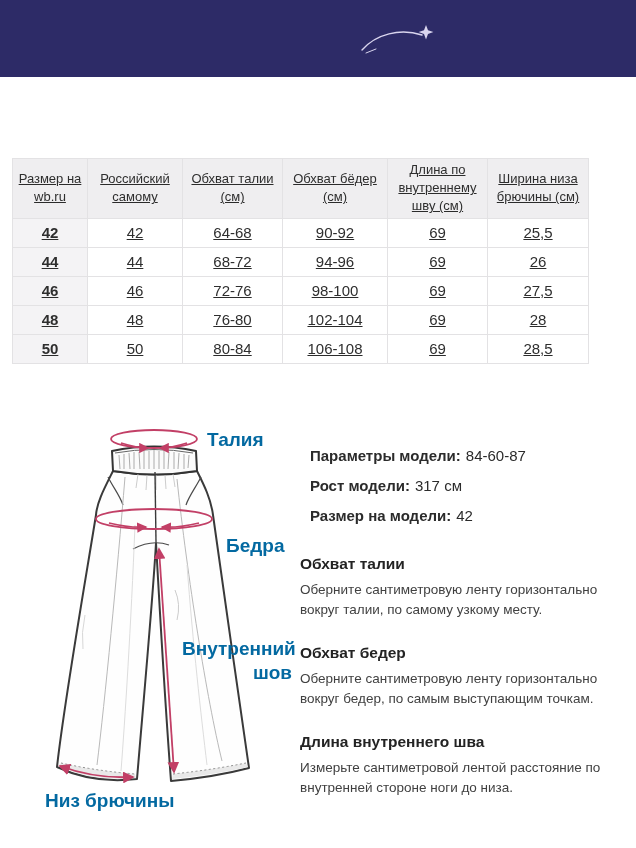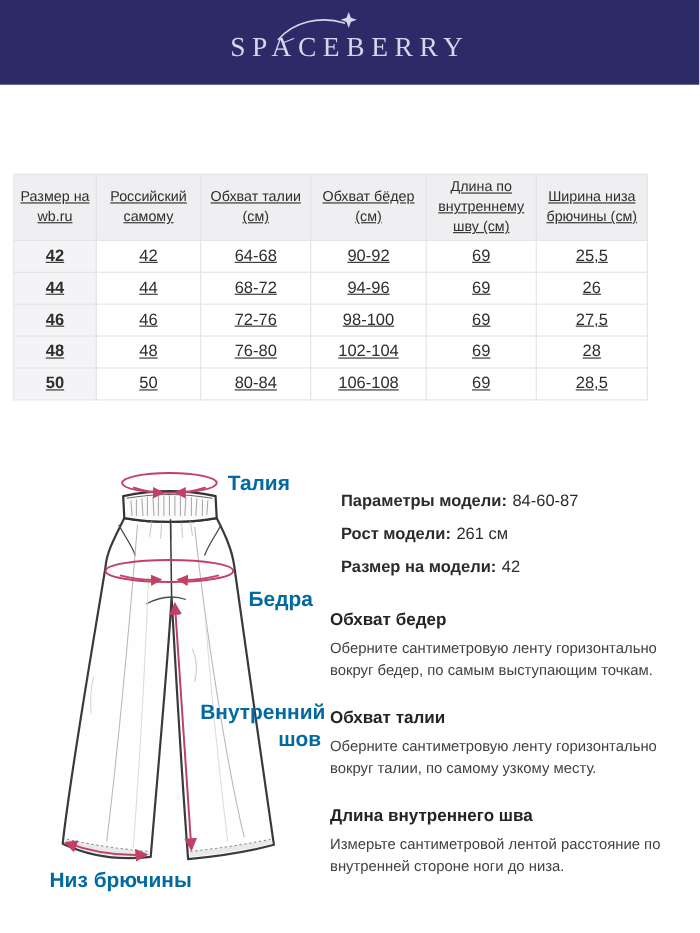--- a/index.html
+++ b/index.html
@@ -52,21 +52,20 @@
 
 <div class="page">
 
   <div class="brand-bar">
     <div class="logo-wrap">
       <svg class="logo-swoosh" width="84" height="32" viewBox="0 0 84 32">
         <path d="M2,26 C16,10 40,4 62,11" fill="none" stroke="#d9d5ee" stroke-width="1.4" stroke-linecap="round"></path>
         <path d="M6,29 l10,-4" fill="none" stroke="#d9d5ee" stroke-width="1" stroke-linecap="round"></path>
         <path d="M66,1 l2,5.2 5.4,1.8 -5.4,2 -2,5.4 -2,-5.4 -5.3,-2 5.3,-1.8 Z" fill="#d9d5ee"></path>
       </svg>
-      <span class="logo-text">SPACEBERRY</span>
     </div>
   </div>
 
   <table class="size-table">
     <colgroup>
       <col style="width:75px">
         <col style="width:95px">
         <col style="width:100px">
       <col style="width:105px">
         <col style="width:100px">
@@ -187,33 +186,33 @@
   <div class="diag-label lbl-waist">Талия</div>
   <div class="diag-label lbl-hips">Бедра</div>
   <div class="diag-label lbl-inseam">Внутренний шов</div>
   <div class="diag-label lbl-hem">Низ брючины</div>
 
   <div class="info-col">
     <div class="model-line">
       <span class="lbl">Параметры модели:</span><span class="val">84-60-87</span>
     </div>
     <div class="model-line">
-      <span class="lbl">Рост модели:</span><span class="val">261 см</span>
+      <span class="lbl">Рост модели:</span><span class="val">317 см</span>
     </div>
     <div class="model-line">
       <span class="lbl">Размер на модели:</span><span class="val">42</span>
     </div>
 
+    <div class="guide-section">
+      <p class="guide-title">Обхват талии</p>
+      <p class="guide-text">Оберните сантиметровую ленту горизонтально вокруг талии, по самому узкому месту.</p>
+    </div>
     <div class="guide-section">
       <p class="guide-title">Обхват бедер</p>
       <p class="guide-text">Оберните сантиметровую ленту горизонтально вокруг бедер, по самым выступающим точкам.</p>
     </div>
     <div class="guide-section">
-      <p class="guide-title">Обхват талии</p>
-      <p class="guide-text">Оберните сантиметровую ленту горизонтально вокруг талии, по самому узкому месту.</p>
-    </div>
-    <div class="guide-section">
       <p class="guide-title">Длина внутреннего шва</p>
       <p class="guide-text">Измерьте сантиметровой лентой расстояние по внутренней стороне ноги до низа.</p>
     </div>
   </div>
 
 </div>
 
 </body></html>

